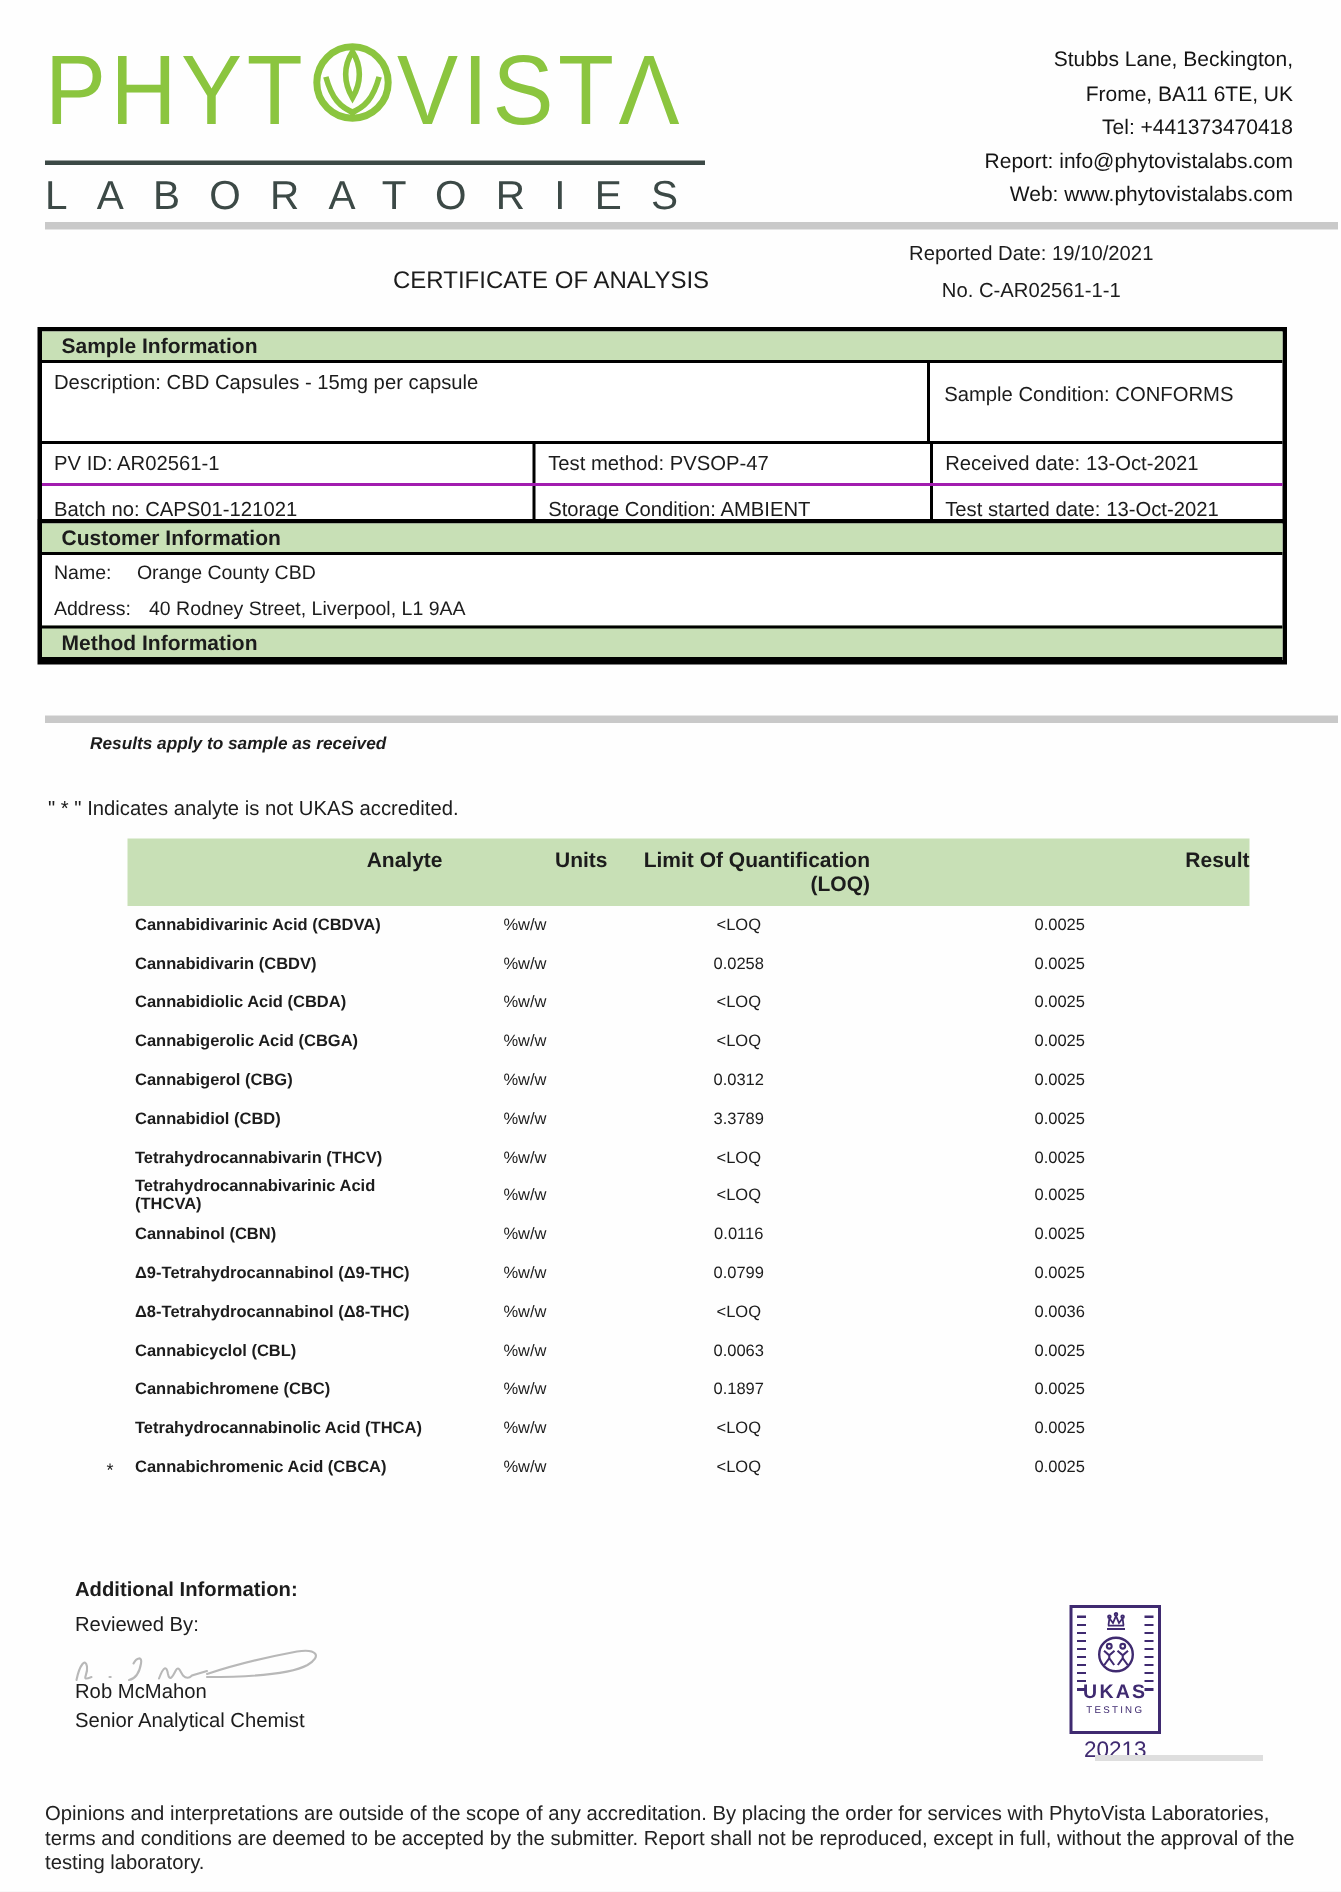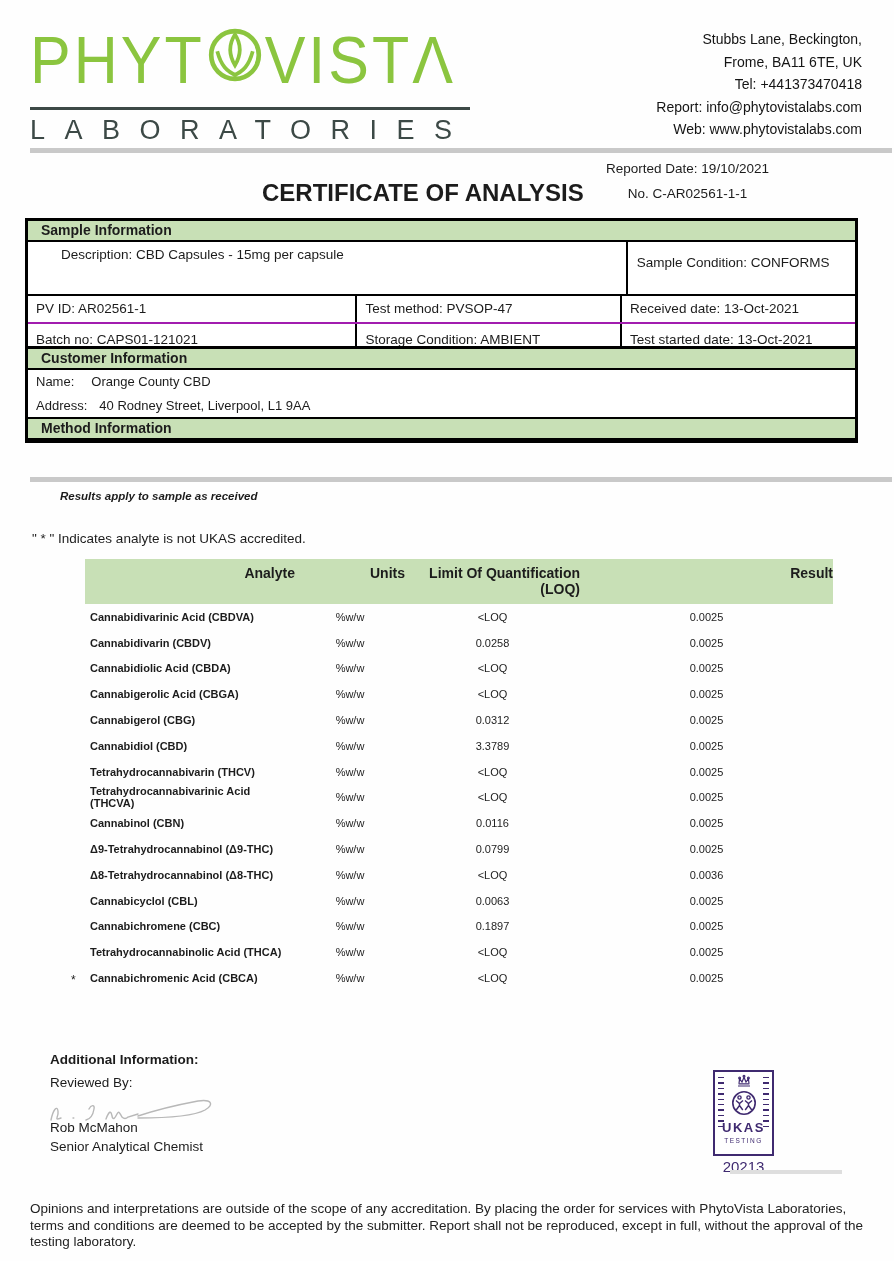--- a/index.html
+++ b/index.html
@@ -19,28 +19,28 @@
   .contact { position:absolute; right:32px; top:28px; text-align:right;
     font-size:14px; line-height:22.5px; color:#141414; }
   .hr-gray { position:absolute; left:30px; width:862px; height:5px; background:#c9c9c9; }
   .hr1 { top:148px; }
   .hr2 { top:477px; }
 
   
   .report-meta { position:absolute; left:565px; width:245px; text-align:center; font-size:13.5px; }
   .meta-date { top:161px; }
   .meta-no   { top:186px; }
-  .coa-title { position:absolute; left:262px; top:179px; font-size:24px; font-weight:bold; }
+  .coa-title { position:absolute; left:262px; top:179px; font-size:16px; font-weight:normal; }
 
   
   .infobox { position:absolute; left:25px; width:833px; border:3px solid #000; background:#fff; }
   .greenbar { background:#c8e0b6; font-weight:bold; font-size:14px;
     padding:1px 13px 2px; border-bottom:2px solid #000; }
   .sample-box { top:218px; }
-  .si-row2 { display:grid; grid-template-columns:71.4% 28.6%; height:54px; border-bottom:2px solid #000; font-size:13.5px;padding-left:25px; }
+  .si-row2 { display:grid; grid-template-columns:71.4% 28.6%; height:54px; border-bottom:2px solid #000; font-size:13.5px; }
   .si-row2 .c1 { padding:5px 8px; }
   .si-row2 .c2 { border-left:2px solid #000; padding:13px 9px 0; }
   .si-row3 { display:grid; grid-template-columns:39.6% 32% 28.4%; height:28px; border-bottom:2px solid #a21caf; font-size:13.5px; }
   .si-row4 { display:grid; grid-template-columns:39.6% 32% 28.4%; height:33px; font-size:13.5px; }
   .si-row3 > div, .si-row4 > div { padding:5px 8px; }
   .si-row4 > div { padding-top:8px; }
   .bl { border-left:2px solid #000; }
 
   .cust-box { top:346px; }
   .cm-body { font-size:13px; padding:4px 8px 4px; }

